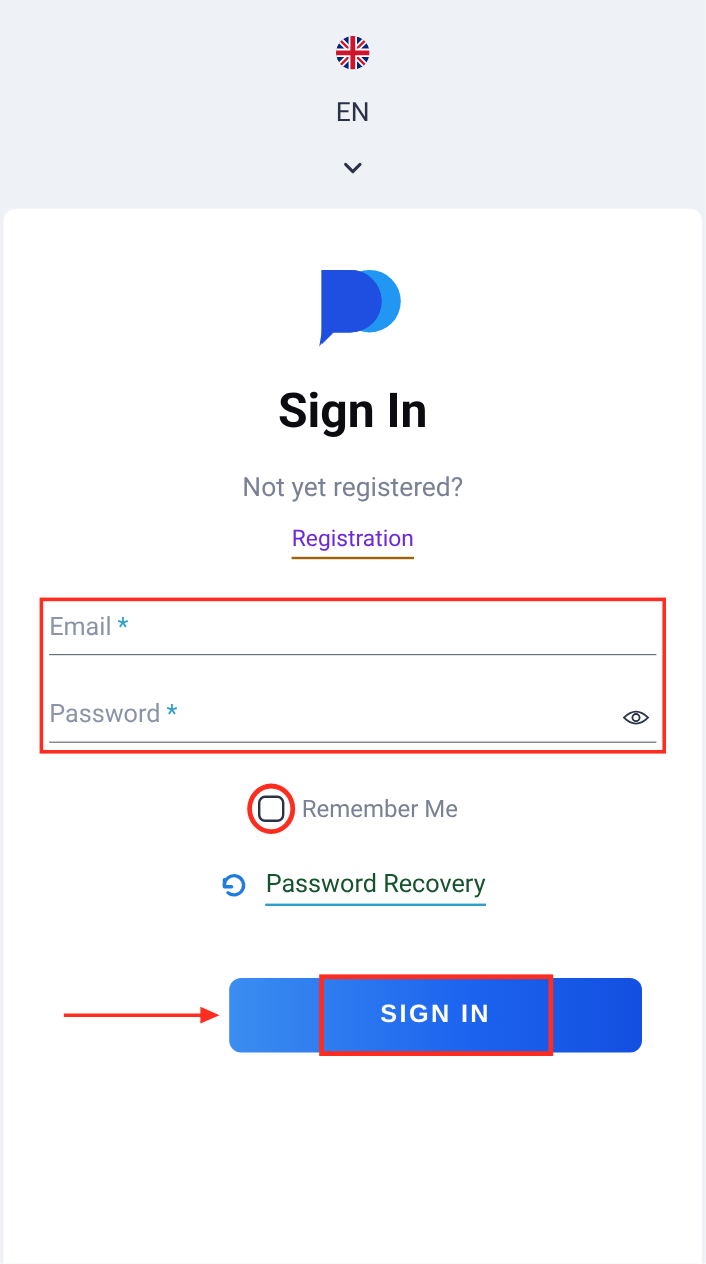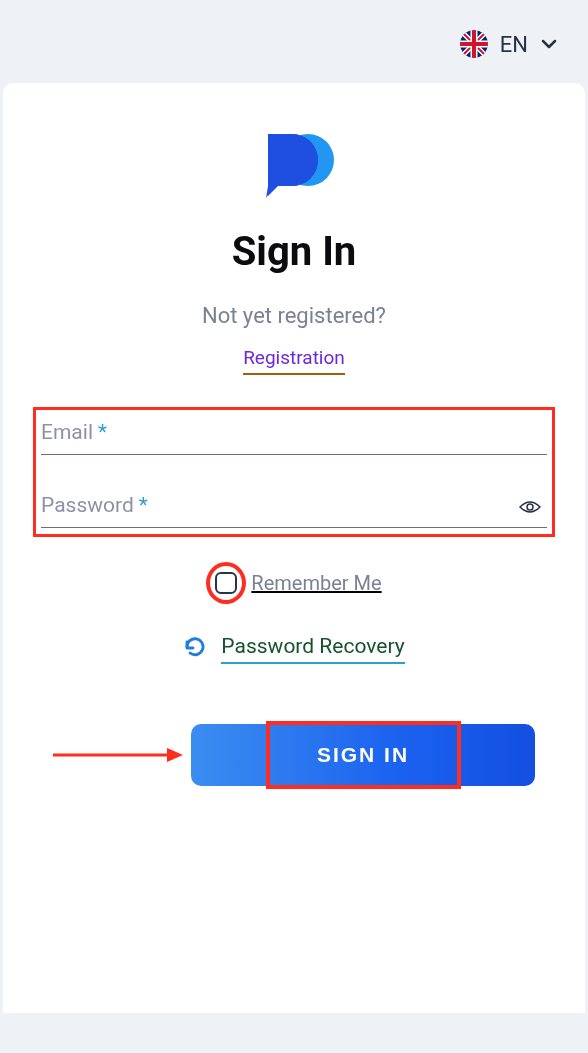--- a/index.html
+++ b/index.html
@@ -8,21 +8,22 @@
       background: #eef1f5;
       width: 588px;
       height: 1053px;
       overflow: hidden;
     }
     .header {
       display: flex;
       justify-content: flex-end;
       align-items: center;
       padding: 30px 30px 20px;
-      gap: 12px;
+      gap: 24px;
+      flex-direction: column;
     }
     .flag-icon {
       width: 28px;
       height: 28px;
       border-radius: 50%;
       overflow: hidden;
       display: inline-block;
     }
     .lang-label {
       font-size: 22px;
@@ -104,21 +105,20 @@
       top: 6px;
       width: 22px;
       height: 14px;
     }
     .remember {
       display: flex;
       align-items: center;
       justify-content: center;
       gap: 5px;
       margin-bottom: 30px;
-      text-decoration: underline;
     }
     .checkbox-circle {
       width: 40px;
       height: 42px;
       border: 4px solid #ff2d20;
       border-radius: 50%;
       display: flex;
       align-items: center;
       justify-content: center;
     }

